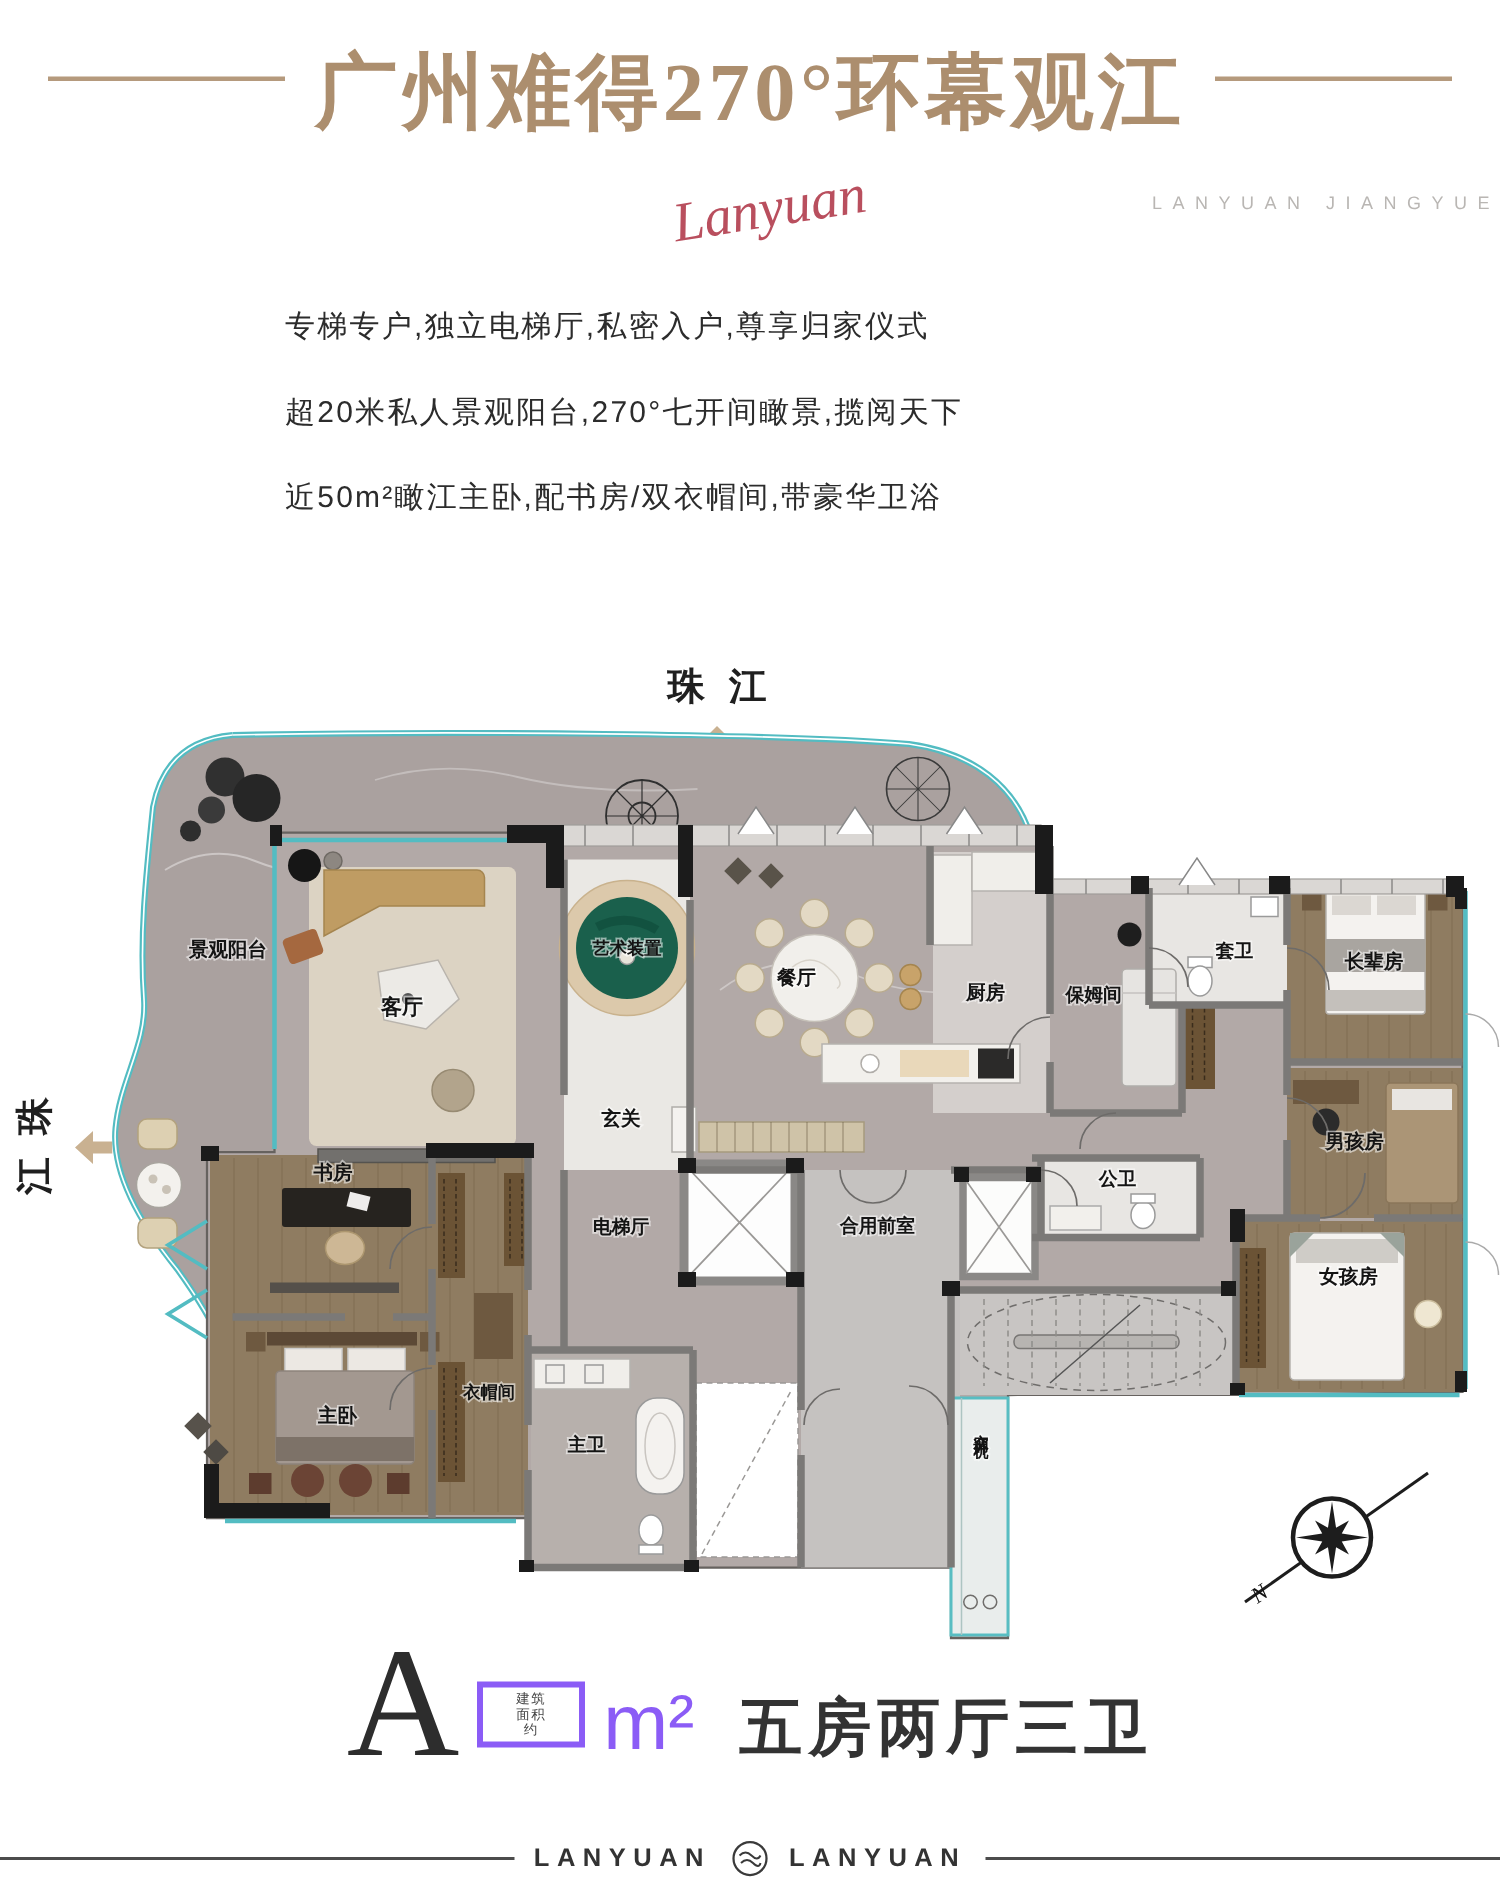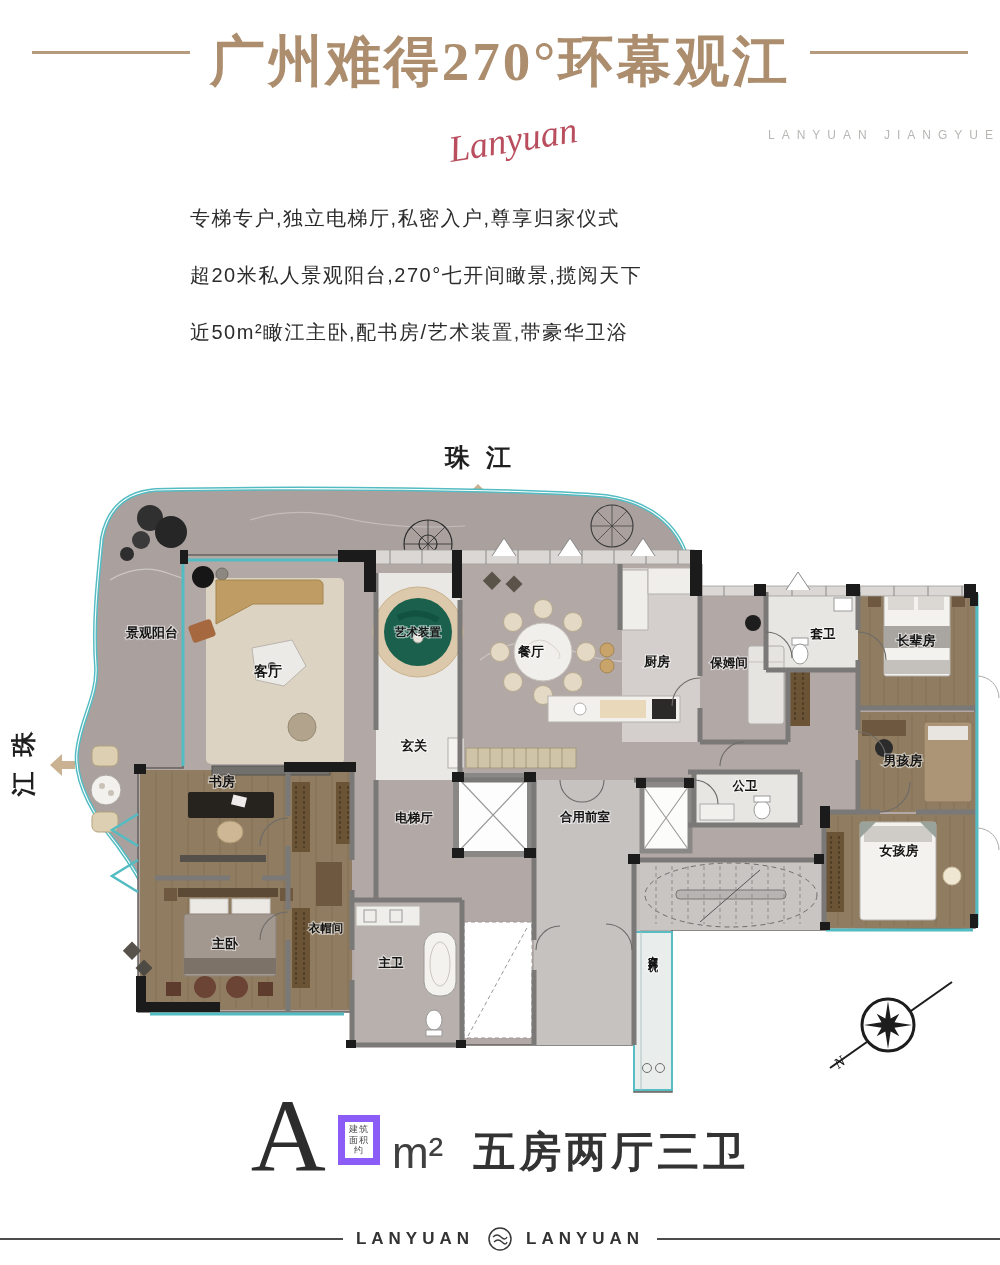--- a/index.html
+++ b/index.html
@@ -32,24 +32,24 @@
 
   
   .plan{position:absolute;left:0;top:480px;width:1000px;height:625px}
   .rl{font-size:13px;font-weight:700;fill:#141414;text-anchor:middle;
       paint-order:stroke;stroke:#ffffff;stroke-opacity:.55;stroke-width:2.2px;font-family:inherit}
   .vtext{writing-mode:vertical-rl;text-orientation:upright;letter-spacing:2px}
 
   
   .spec{position:absolute;top:1094px;left:0;right:0;display:flex;justify-content:center;align-items:flex-end}
   .spec-unit{font-family:"Liberation Serif","DejaVu Serif",serif;font-size:104px;line-height:.80;color:#2d2d2d}
-  .spec-note{width:24px;font-size:9px;line-height:1.2;color:#444;border:7px solid #8b5cf6;
-             padding:2px 2px;margin:0 8px 12px 12px;text-align:center;letter-spacing:1px}
+  .spec-note{width:24px;font-size:9px;line-height:1.2;color:#444;border:4px solid #8b5cf6;
+             padding:2px 20px;margin:0 8px 12px 12px;text-align:center;letter-spacing:1px}
   .spec-area{font-size:92px;line-height:.80;color:#333;letter-spacing:-2px;font-family:"DejaVu Sans",sans-serif}
-  .spec-areaunit{font-size:44px;color:#404040;margin:0 0 2px 4px;line-height:1}
+  .spec-areaunit{font-size:52px;color:#8b5cf6;margin:0 0 2px 4px;line-height:1}
   .spec-layout{font-size:42px;font-weight:700;color:#333;letter-spacing:4px;margin:12px 0 4px 30px;line-height:1}
 
   
   .footer{position:absolute;top:1226px;left:0;right:0;display:flex;align-items:center;gap:13px}
   .fline{flex:1;height:2px;background:#4c4c4c}
   .fbrand{font-size:17px;letter-spacing:5px;font-weight:700;color:#333;white-space:nowrap}
 </style>
 </head>
 <body>
 
@@ -60,21 +60,21 @@
 </div>
 
 <div class="logo">
   <div class="logo-latin">LANYUAN JIANGYUE</div>
   <div class="logo-script">Lanyuan</div>
 </div>
 
 <div class="intro">
   <div class="intro-line">专梯专户,独立电梯厅,私密入户,尊享归家仪式</div>
   <div class="intro-line">超20米私人景观阳台,270°七开间瞰景,揽阅天下</div>
-  <div class="intro-line">近50m²瞰江主卧,配书房/艺术装置,带豪华卫浴</div>
+  <div class="intro-line">近50m²瞰江主卧,配书房/双衣帽间,带豪华卫浴</div>
 </div>
 
 <div class="river-top">珠江</div>
 <svg class="arrow-up" width="24" height="27" viewBox="0 0 24 27">
   <polygon points="12,0 24,12 17,12 17,27 7,27 7,12 0,12" fill="#c9b191"></polygon>
 </svg>
 <div class="river-left">
   <span>珠</span>
   <span>江</span>
 </div>

